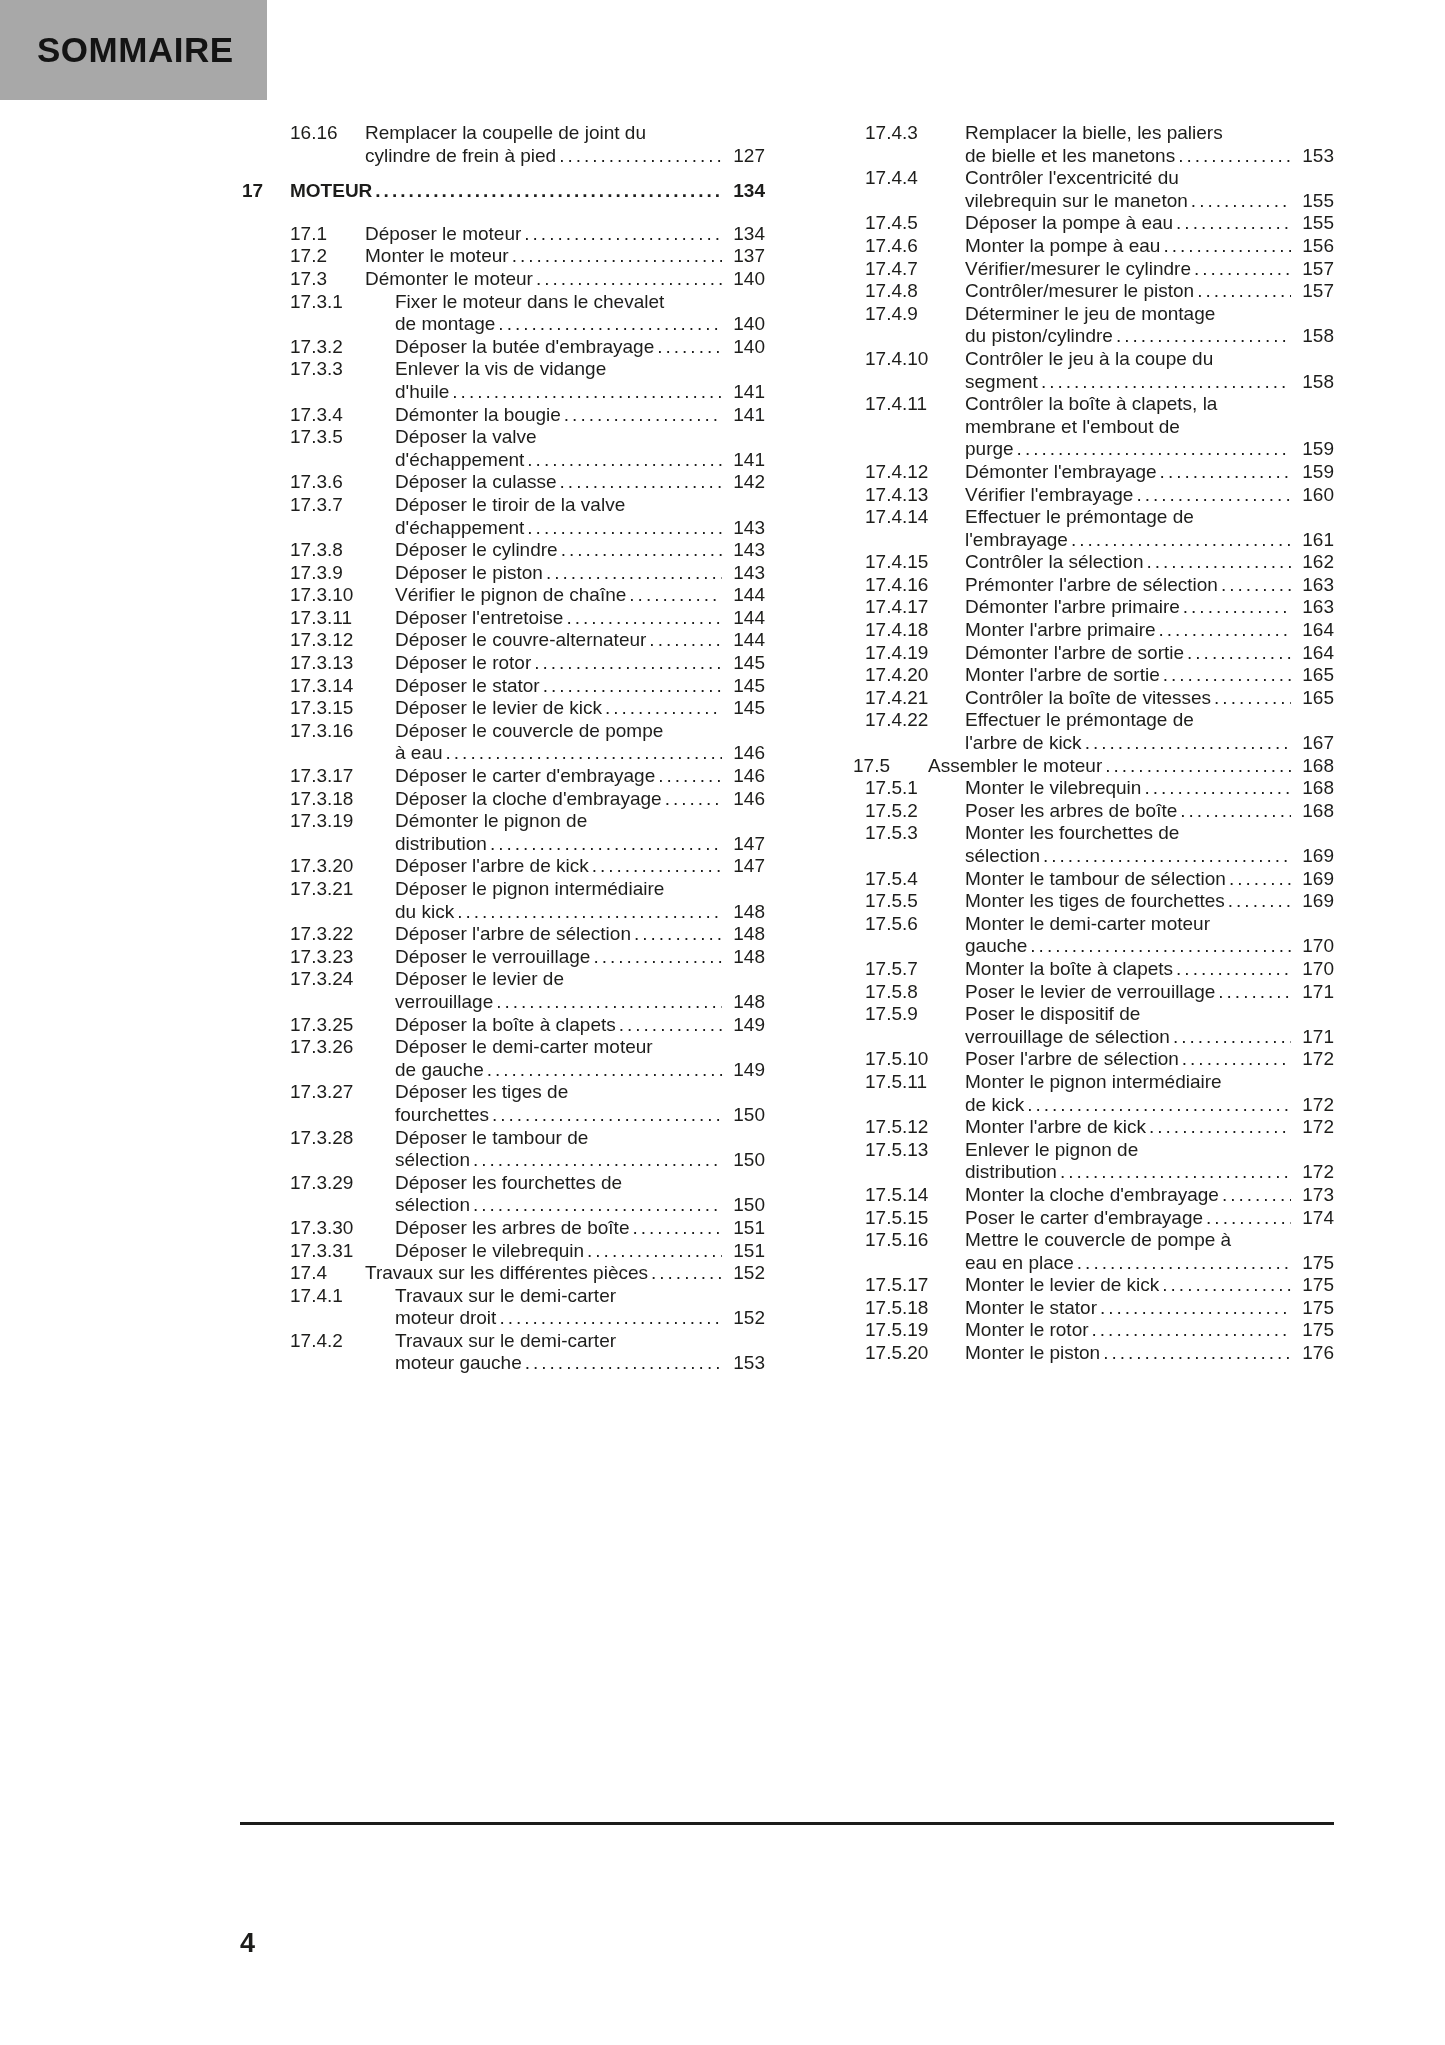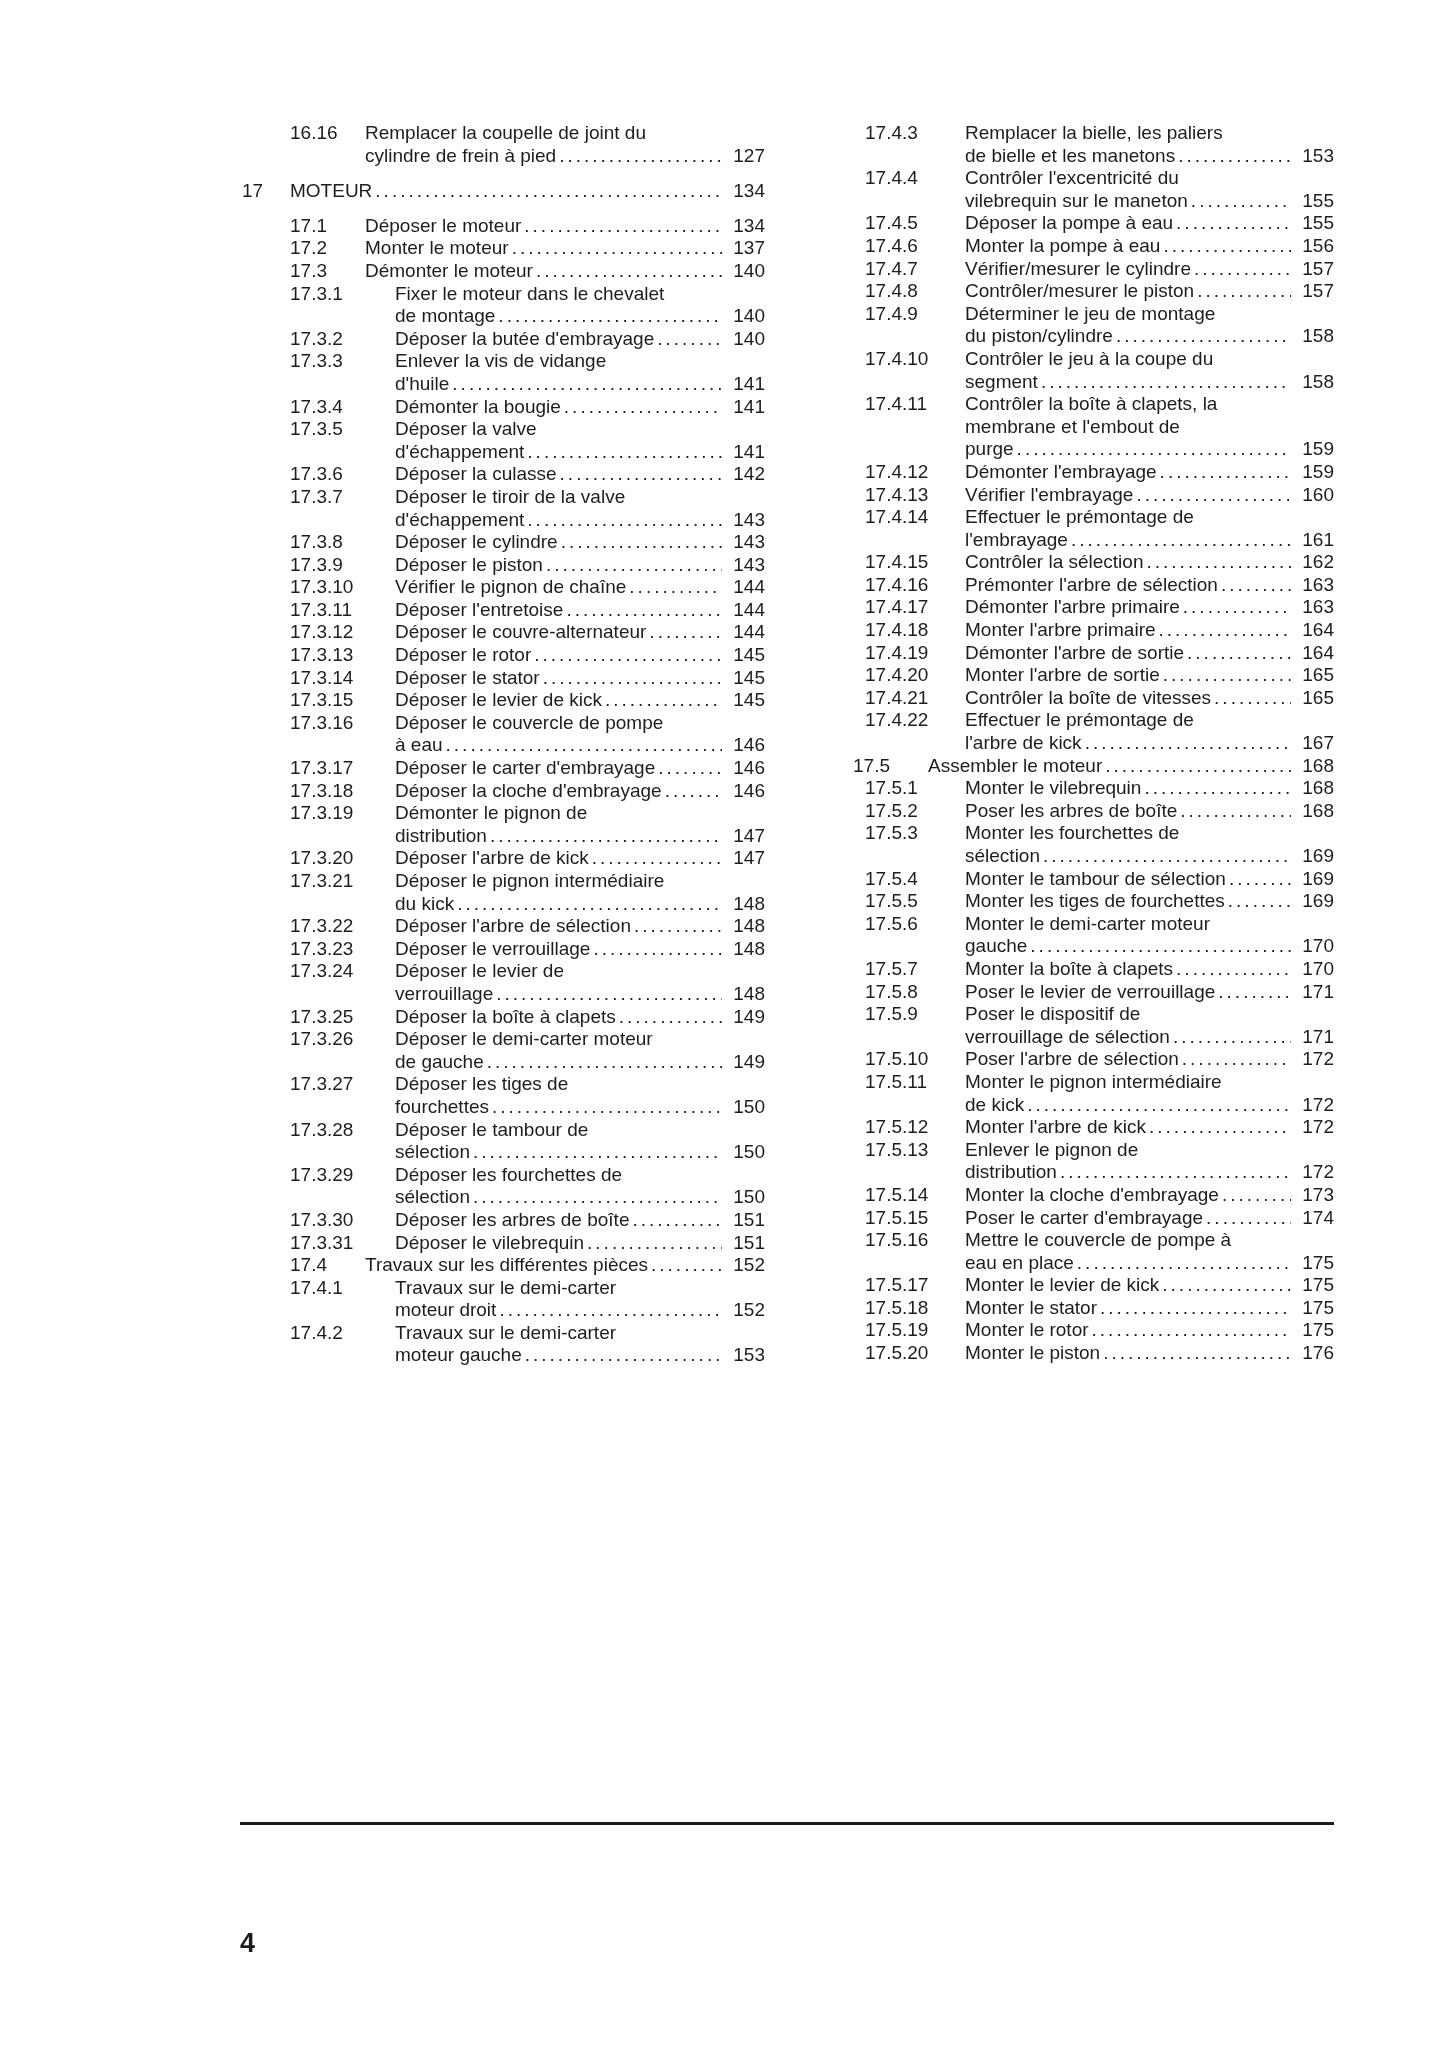--- a/index.html
+++ b/index.html
@@ -14,21 +14,21 @@
   .header-box h1 {
     margin:0; padding-left:37px; font-size:35px; font-weight:bold;
     letter-spacing:0.5px; color:#141414;
   }
   .col { position:absolute; top:122px; font-size:19px; line-height:22.6px; }
   .col-left  { left:242px; width:523px; }
   .col-right { left:853px; width:481px; }
 
   .entry { display:flex; align-items:flex-start; }
   .entry .num { flex:0 0 auto; }
-  .lvl1 { margin-top:13px; margin-bottom:12px; }
+  .lvl1 { margin-top:13px; margin-bottom:20px;font-weight:bold; }
   .lvl1 .num { width:48px; }
   .col-left .lvl2, .col-left .lvl3 { margin-left:48px; }
   .lvl2 .num { width:75px; }
   .col-left  .lvl3 .num { width:105px; }
   .col-right .lvl3 .num { width:100px;margin-left:12px; }
 
   .body { flex:1 1 auto; min-width:0; }
   .tline { white-space:nowrap; }
   .tline.last { display:flex; align-items:baseline; }
   .ttxt { flex:0 0 auto; white-space:nowrap; }
@@ -46,20 +46,23 @@
     background:#1d1d1b;
   }
   .folio {
     position:absolute; left:240px; top:1928px; font-size:27px; font-weight:bold;
   }
 </style>
 </head>
 <body>
 
 <div class="page">
+  <header class="header-box">
+    <h1>SOMMAIRE</h1>
+  </header>
 
   <main>
     <section class="col col-left" id="col-left">
         <div class="entry lvl2">
           <span class="num">16.16</span>
           <div class="body">
             <div class="tline">Remplacer la coupelle de joint du</div>
             <div class="tline last">
               <span class="ttxt">cylindre de frein à pied</span>
               <span class="dots"></span>

